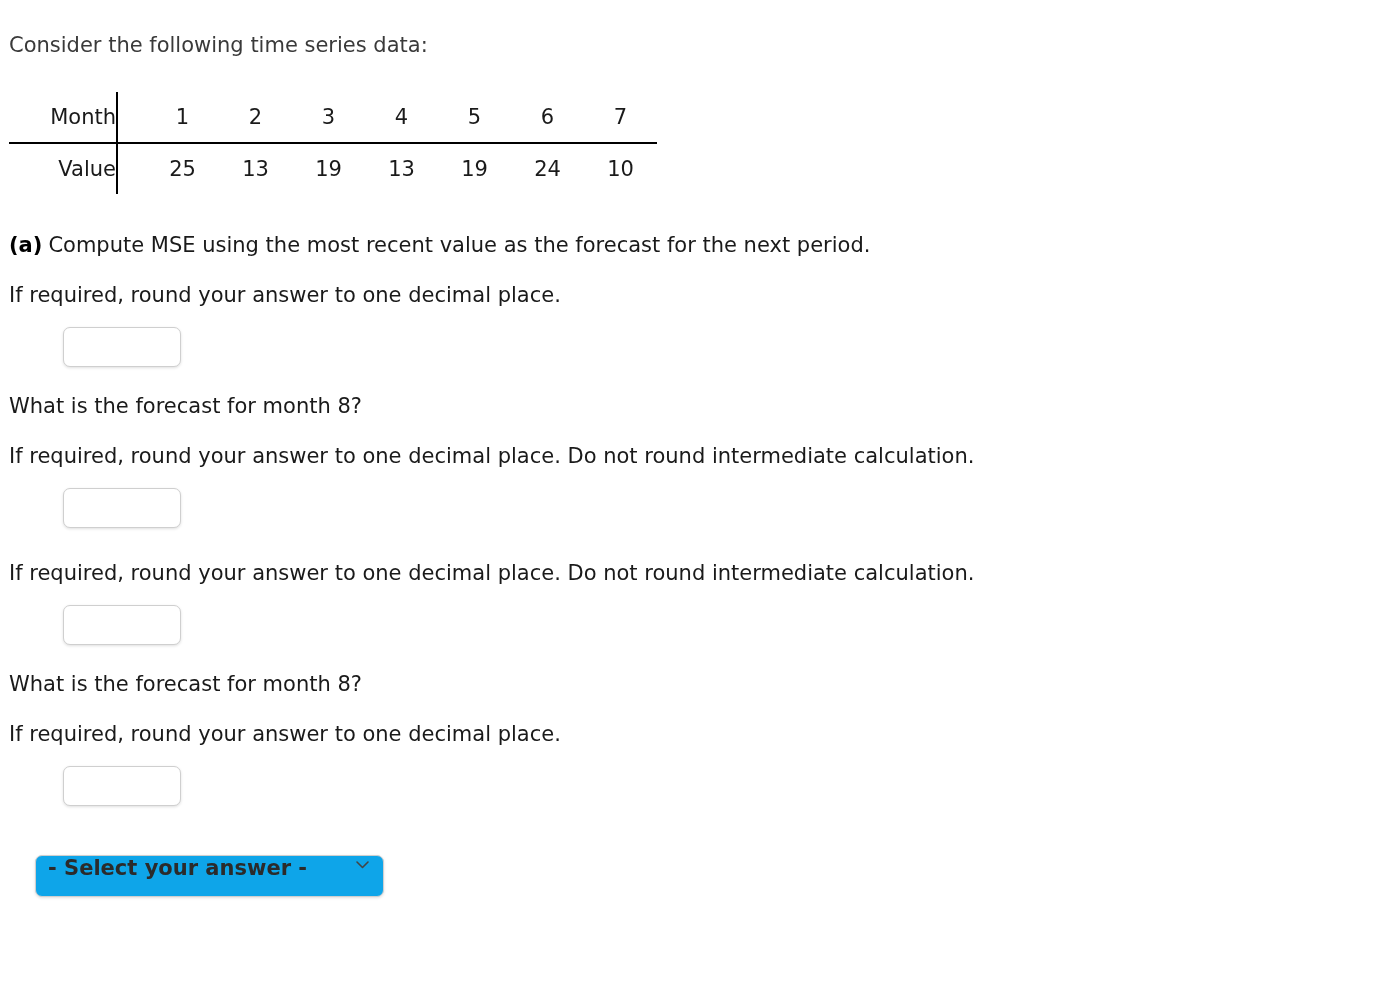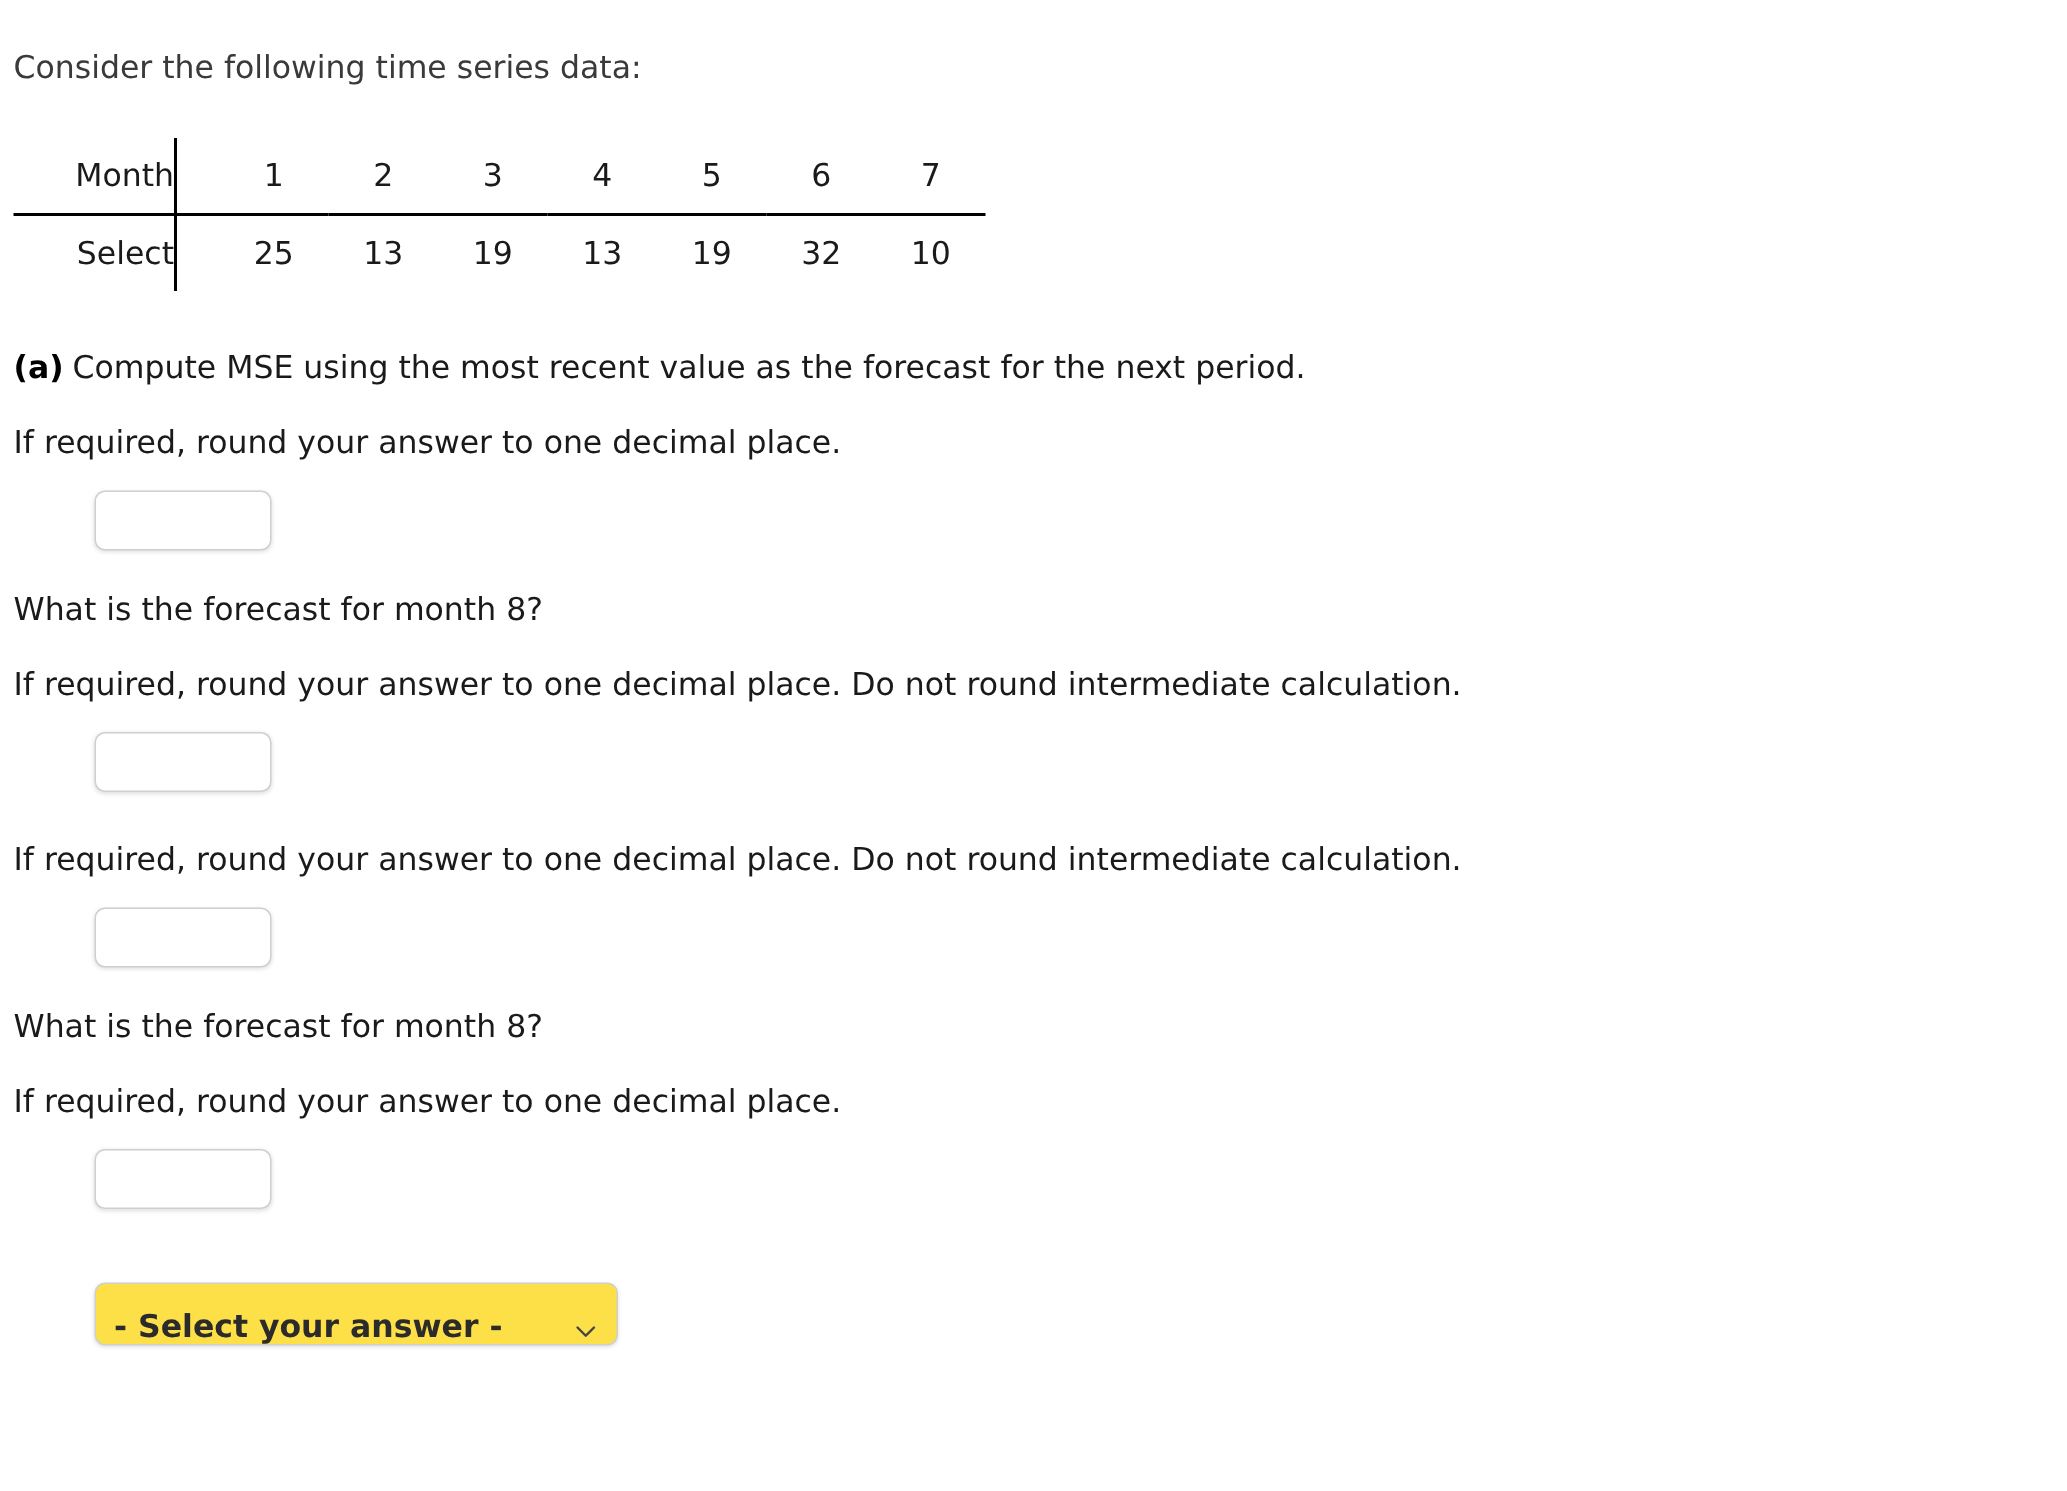--- a/index.html
+++ b/index.html
@@ -119,31 +119,31 @@
     box-shadow: 0 1px 3px rgba(0,0,0,0.13);
     font-family: "DejaVu Sans", sans-serif;
     font-size: 19px;
     padding: 0 8px;
     color: #1a1a1a;
     outline: none;
   }
 
   
   .select-wrap {
-    margin-left: 54px;
+    margin-left: 26px;
     margin-top: 12px;
     width: 349px;
     height: 42px;
     box-sizing: border-box;
     border: 1px solid #cfcfcf;
     border-radius: 7px;
-    background: #fde047;
+    background: #0ea5e9;
     box-shadow: 0 1px 3px rgba(0,0,0,0.13);
     display: flex;
-    align-items: flex-end;
+    align-items: flex-start;
     padding: 0 12px;
     cursor: pointer;
   }
   .select-label {
     font-size: 21px;
     font-weight: bold;
     color: #2b2b2b;
     white-space: nowrap;
     flex: 1;
   }
@@ -171,29 +171,29 @@
         <td class="spacer-cell"></td>
         <td class="num-cell">1</td>
         <td class="num-cell">2</td>
         <td class="num-cell">3</td>
         <td class="num-cell">4</td>
         <td class="num-cell">5</td>
         <td class="num-cell">6</td>
         <td class="num-cell">7</td>
       </tr>
       <tr class="row-values">
-        <th class="row-label">Select</th>
+        <th class="row-label">Value</th>
         <td class="divider-cell"></td>
         <td class="spacer-cell"></td>
         <td class="num-cell">25</td>
         <td class="num-cell">13</td>
         <td class="num-cell">19</td>
         <td class="num-cell">13</td>
         <td class="num-cell">19</td>
-        <td class="num-cell">32</td>
+        <td class="num-cell">24</td>
         <td class="num-cell">10</td>
       </tr>
     </tbody>
   </table>
 
   <div class="qblock" id="q-a" style="top:231px;">
     <div class="q-head">
       <span class="q-marker">(a)</span><span>Compute MSE using the most recent value as the forecast for the next period.</span>
     </div>
     <div class="q-sub" style="margin-top:22px;">If required, round your answer to one decimal place.</div>

